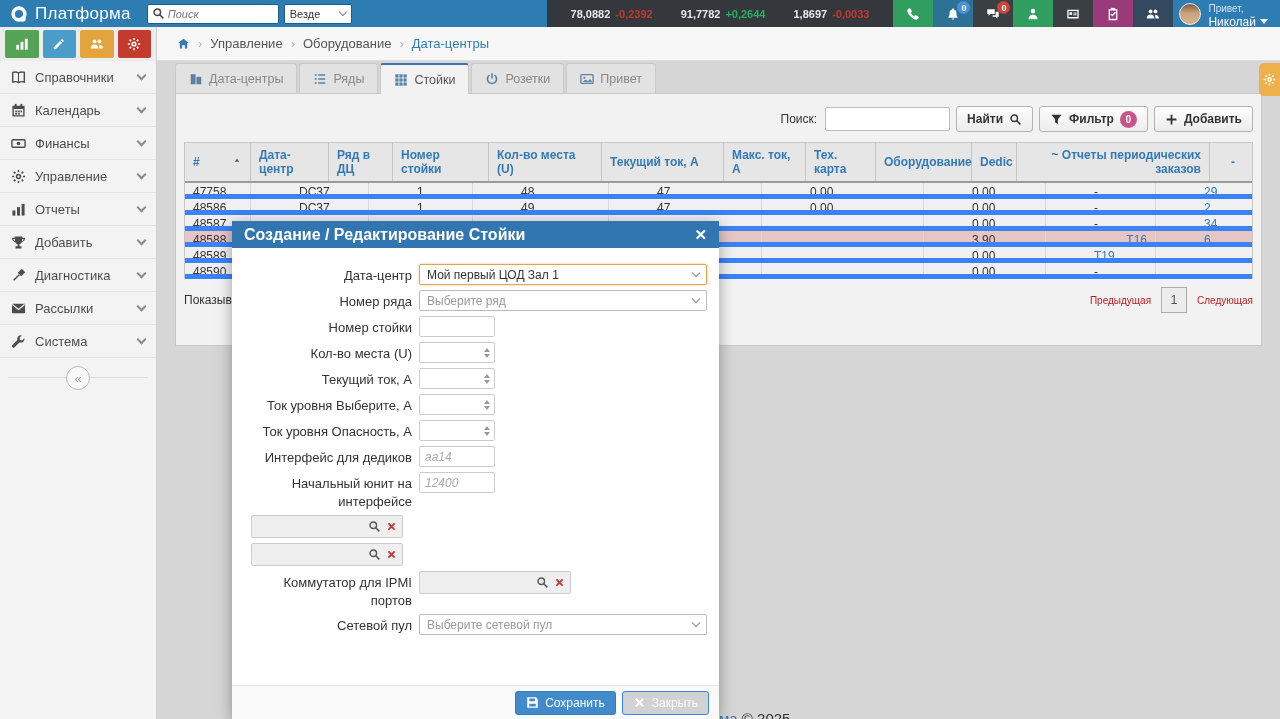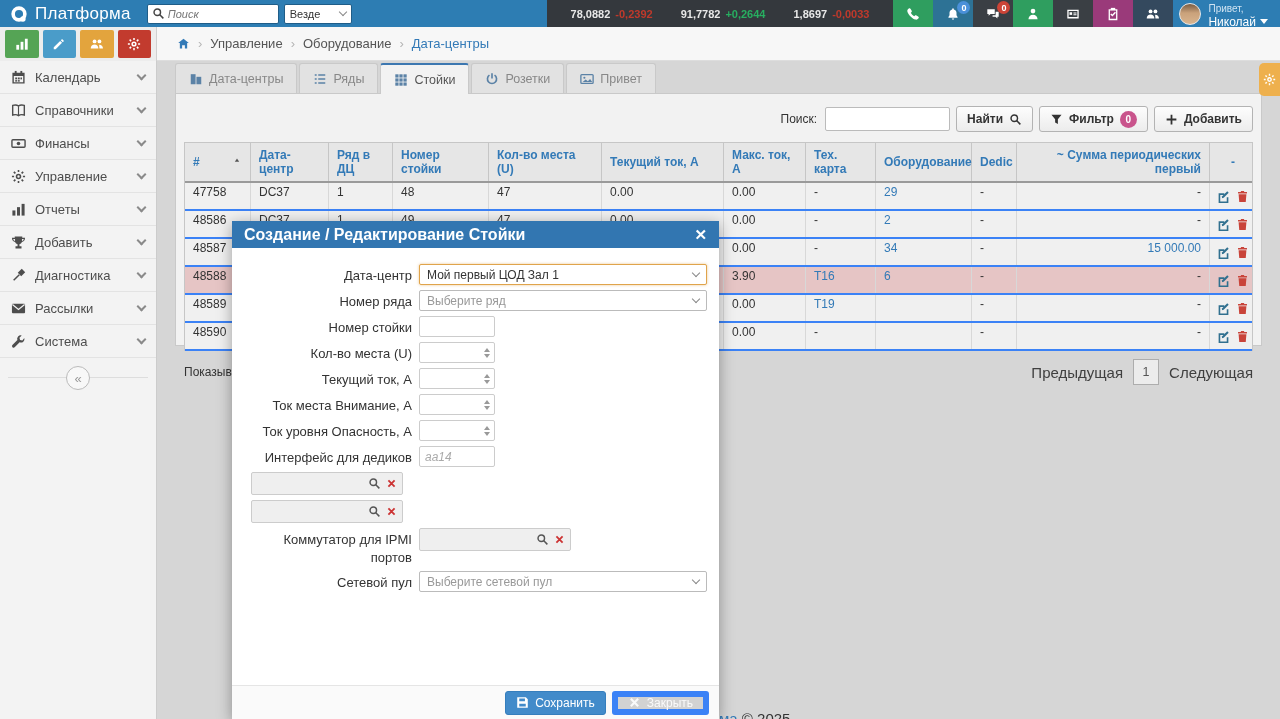--- a/index.html
+++ b/index.html
@@ -60,34 +60,34 @@
   .tbtn { height:26px; display:flex; align-items:center; gap:6px; padding:0 10px; background:linear-gradient(#fdfdfd,#ececec); border:1px solid #b3b3b3; border-radius:3px; font-size:12px; font-weight:bold; color:#333; cursor:pointer; }
   .fbadge { width:17px; height:17px; border-radius:50%; background:#c9548c; color:#fff; font-size:10px; display:flex; align-items:center; justify-content:center; }
 
   .grid-table { border:1px solid #c6c6c6; border-bottom:none; }
   .thead { display:flex; background:#e6e6e6; border-bottom:2px solid #9a9a9a; }
   .th { font-size:12px; font-weight:bold; color:#337ab7; padding:4px 8px; border-right:1px solid #c6c6c6; display:flex; align-items:center; min-height:38px; position:relative; }
   .th:last-child { border-right:none; }
   .th.right { justify-content:flex-end; text-align:right; }
   .th.center { justify-content:center; }
   .sort { color:#555; margin-left:auto; }
-  .trow { display:flex; background:#f0f0f0; border-bottom:2px solid #3b82f6; height:28px; }
+  .trow { display:flex; background:#f0f0f0; border-bottom:5px solid #3b82f6; height:16px;gap:40px; }
   .trow.hl { background:#e6c5c5; }
   .td { font-size:12px; color:#333; padding:2px 8px; border-right:1px solid #d8d8d8; white-space:nowrap; overflow:hidden; }
   .td:last-child { border-right:none; }
   .td.link { color:#337ab7; }
   .td.right { text-align:right; }
   .td.actions { display:flex; gap:6px; align-items:center; justify-content:center; padding:0; }
   .act-edit { color:#31708f; cursor:pointer; }
   .act-del { color:#c9443a; cursor:pointer; }
 
   .tfoot { display:flex; align-items:center; margin-top:8px; }
   .showing { font-size:12px; color:#333; }
   .pager { margin-left:auto; display:flex; align-items:center; gap:10px; }
-  .pg-link { font-size:15px; color:#404040; cursor:pointer; }
+  .pg-link { font-size:10px; color:#b91c1c; cursor:pointer; }
   .pg-num { min-width:26px; height:26px; border:1px solid #adadad; background:#ececec; font-size:12.5px; color:#555; display:flex; align-items:center; justify-content:center; cursor:pointer; }
 
   .gear-tab { position:absolute; right:0; top:63px; width:21px; height:33px; background:#eeb04d; border-radius:5px 0 0 5px; color:#fff; display:flex; align-items:center; justify-content:center; z-index:6; cursor:pointer; }
 
   .page-footer { position:absolute; left:719px; top:702px; font-size:15px; color:#333; z-index:1;margin-top:8px; }
   .page-footer .flink { color:#337ab7; cursor:pointer; }
 
   
   .modal { position:absolute; left:232px; top:221px; width:487px; height:498px; background:#fff; z-index:50; box-shadow:0 3px 14px rgba(0,0,0,.35); display:flex; flex-direction:column; }
   .modal-head { height:27px; background:#3276b1; color:#fff; display:flex; align-items:center; padding:0 12px; flex:0 0 27px; }
@@ -107,21 +107,21 @@
   .mnum { position:relative; width:76px; height:21px; border:1px solid #ccc; border-radius:2px; background:#fff; }
   .spin { position:absolute; right:4px; top:0; bottom:0; display:flex; flex-direction:column; justify-content:center; gap:2px; }
   .spin i { display:block; width:0; height:0; border-left:3.5px solid transparent; border-right:3.5px solid transparent; }
   .spin .up { border-bottom:4px solid #999; }
   .spin .dn { border-top:4px solid #999; }
   .mlookup { width:152px; height:23px; background:#efefef; border:1px solid #ccc; border-radius:2px; display:flex; align-items:center; justify-content:flex-end; gap:5px; padding:0 5px; }
   .mlookup .ic.mag { color:#555; cursor:pointer; }
   .mlookup .ic.clr { color:#cc3333; cursor:pointer; }
   .modal-foot { flex:0 0 34px; background:#fafafa; border-top:1px solid #e5e5e5; display:flex; align-items:center; justify-content:flex-end; gap:6px; padding:0 10px; }
   .btn-save { height:24px; display:flex; align-items:center; gap:6px; padding:0 10px; background:#428bca; border:1px solid #357ebd; border-radius:3px; color:#fff; font-size:12px; cursor:pointer; }
-  .btn-close { height:24px; display:flex; align-items:center; gap:6px; padding:0 10px; background:#d2d2d2; border:6px solid #3b82f6; border-radius:3px; color:#fafafa; font-size:12px; cursor:pointer; }
+  .btn-close { height:24px; display:flex; align-items:center; gap:6px; padding:0 10px; background:#d2d2d2; border:1px solid #3b82f6; border-radius:3px; color:#fafafa; font-size:12px; cursor:pointer; }
 </style>
 </head>
 <body>
 
 <div class="topbar">
   <div class="logo">
     <span class="ic logo-mark">
         <svg width="18" height="18" viewBox="0 0 16 16" fill="currentColor">
           <circle cx="8" cy="8" r="5.2" fill="none" stroke="currentColor" stroke-width="3.2"></circle>
           <circle cx="11.5" cy="12.5" r="2.4"></circle>
@@ -281,41 +281,41 @@
         <div class="crumb current">Дата-центры</div>
       </span>
   </div>
 </div>
 
 <div class="sidebar">
   <div id="side-list">
       <div class="side-item">
         <span class="ic">
           <svg width="15" height="15" viewBox="0 0 16 16" fill="currentColor">
+            <path d="M8 3.2C6.6 2.2 4 2 1.8 2.6v10.2C4 12.2 6.6 12.4 8 13.4c1.4-1 4-1.2 6.2-.6V2.6C12 2 9.4 2.2 8 3.2z" fill="none" stroke="currentColor" stroke-width="1.5"></path>
+            <path d="M8 3.4v10" stroke="currentColor" stroke-width="1.2"></path>
+          </svg>
+        </span>
+        <span class="lbl">Справочники</span>
+        <span class="chev"></span>
+      </div>
+      <div class="side-item">
+        <span class="ic">
+          <svg width="15" height="15" viewBox="0 0 16 16" fill="currentColor">
             <path fill-rule="evenodd" d="M1.5 3h13v11.5h-13zM3 6.5v6.5h10V6.5z"></path>
             <rect x="4" y="1" width="2" height="3"></rect>
             <rect x="10" y="1" width="2" height="3"></rect>
             <rect x="4.5" y="8" width="2" height="2"></rect>
             <rect x="7.3" y="8" width="2" height="2"></rect>
             <rect x="10.1" y="8" width="1.6" height="2"></rect>
             <rect x="4.5" y="10.8" width="2" height="1.6"></rect>
             <rect x="7.3" y="10.8" width="2" height="1.6"></rect>
           </svg>
         </span>
         <span class="lbl">Календарь</span>
-        <span class="chev"></span>
-      </div>
-      <div class="side-item">
-        <span class="ic">
-          <svg width="15" height="15" viewBox="0 0 16 16" fill="currentColor">
-            <path d="M8 3.2C6.6 2.2 4 2 1.8 2.6v10.2C4 12.2 6.6 12.4 8 13.4c1.4-1 4-1.2 6.2-.6V2.6C12 2 9.4 2.2 8 3.2z" fill="none" stroke="currentColor" stroke-width="1.5"></path>
-            <path d="M8 3.4v10" stroke="currentColor" stroke-width="1.2"></path>
-          </svg>
-        </span>
-        <span class="lbl">Справочники</span>
         <span class="chev"></span>
       </div>
       <div class="side-item">
         <span class="ic">
           <svg width="15" height="15" viewBox="0 0 16 16" fill="currentColor">
             <rect x="1" y="4" width="14" height="8" rx="1" fill="none" stroke="currentColor" stroke-width="1.5"></rect>
             <circle cx="8" cy="8" r="1.9"></circle>
           </svg>
         </span>
         <span class="lbl">Финансы</span>
@@ -502,21 +502,21 @@
         <div class="th" style="width: 70px; flex: 0 0 70px;">
           <span>Тех. карта</span>
         </div>
         <div class="th" style="width: 96px; flex: 0 0 96px;">
           <span>Оборудование</span>
         </div>
         <div class="th" style="width: 45px; flex: 0 0 45px;">
           <span>Dedic</span>
         </div>
         <div class="th right" style="width: 193px; flex: 0 0 193px;">
-          <span>~ Сумма периодических первый</span>
+          <span>~ Отчеты периодических заказов</span>
         </div>
         <div class="th center" style="width: 46px; flex: 0 0 46px;">
           <span>-</span>
         </div>
       </div>
     <div id="tbody">
         <div class="trow">
           <div class="td" style="width: 66px; flex: 0 0 66px;">47758</div>
           <div class="td" style="width: 78px; flex: 0 0 78px;">DC37</div>
           <div class="td" style="width: 64px; flex: 0 0 64px;">1</div>
@@ -595,21 +595,21 @@
           </div>
         </div>
         <div class="trow hl">
           <div class="td" style="width: 66px; flex: 0 0 66px;">48588</div>
           <div class="td" style="width: 78px; flex: 0 0 78px;"></div>
           <div class="td" style="width: 64px; flex: 0 0 64px;"></div>
           <div class="td" style="width: 96px; flex: 0 0 96px;"></div>
           <div class="td" style="width: 113px; flex: 0 0 113px;"></div>
           <div class="td" style="width: 122px; flex: 0 0 122px;"></div>
           <div class="td" style="width: 82px; flex: 0 0 82px;">3.90</div>
-          <div class="td link" style="width: 70px; flex: 0 0 70px;">T16</div>
+          <div class="td link" style="width: 70px; flex: 0 0 70px; text-align: right;">T16</div>
           <div class="td link" style="width: 96px; flex: 0 0 96px;">6</div>
           <div class="td" style="width: 45px; flex: 0 0 45px;">-</div>
           <div class="td right" style="width: 193px; flex: 0 0 193px;">-</div>
           <div class="td actions" style="width: 46px; flex: 0 0 46px;">
             <span class="ic act-edit">
               <svg width="13" height="13" viewBox="0 0 16 16" fill="currentColor">
                 <path d="M2 4h7v2H4v8h8v-5h2v7H2z"></path>
                 <path d="M6 10l.4-2.2L12.6 1.6l1.8 1.8L8.2 9.6z"></path>
               </svg>
             </span>
@@ -742,21 +742,21 @@
         <div class="mctrl">
           <div class="mnum">
             <span class="spin">
               <i class="up"></i>
               <i class="dn"></i>
             </span>
           </div>
         </div>
       </div>
       <div class="mrow">
-        <div class="mlabel">Ток места Внимание, А</div>
+        <div class="mlabel">Ток уровня Выберите, А</div>
         <div class="mctrl">
           <div class="mnum">
             <span class="spin">
               <i class="up"></i>
               <i class="dn"></i>
             </span>
           </div>
         </div>
       </div>
       <div class="mrow">
@@ -768,20 +768,24 @@
               <i class="dn"></i>
             </span>
           </div>
         </div>
       </div>
       <div class="mrow">
         <div class="mlabel">Интерфейс для дедиков</div>
         <div class="mctrl"><input class="mtext" placeholder="aa14" style=""></div>
       </div>
       <div class="mrow">
+        <div class="mlabel">Начальный юнит на интерфейсе</div>
+        <div class="mctrl"><input class="mtext" placeholder="12400" style=""></div>
+      </div>
+      <div class="mrow">
         <div class="mctrl">
           <div class="mlookup">
             <span class="ic mag">
               <svg width="13" height="13" viewBox="0 0 16 16" fill="currentColor">
                 <circle cx="6.5" cy="6.5" r="4" fill="none" stroke="currentColor" stroke-width="1.8"></circle>
                 <path d="M9.6 9.6L14 14" stroke="currentColor" stroke-width="1.8"></path>
               </svg>
             </span>
             <span class="ic clr">
               <svg width="11" height="11" viewBox="0 0 16 16" fill="currentColor">

